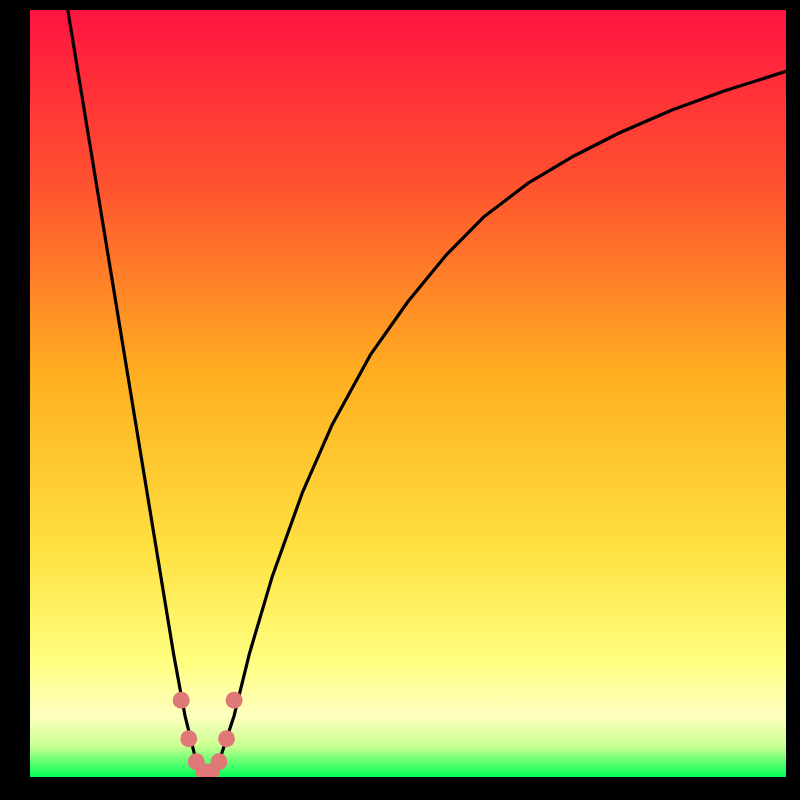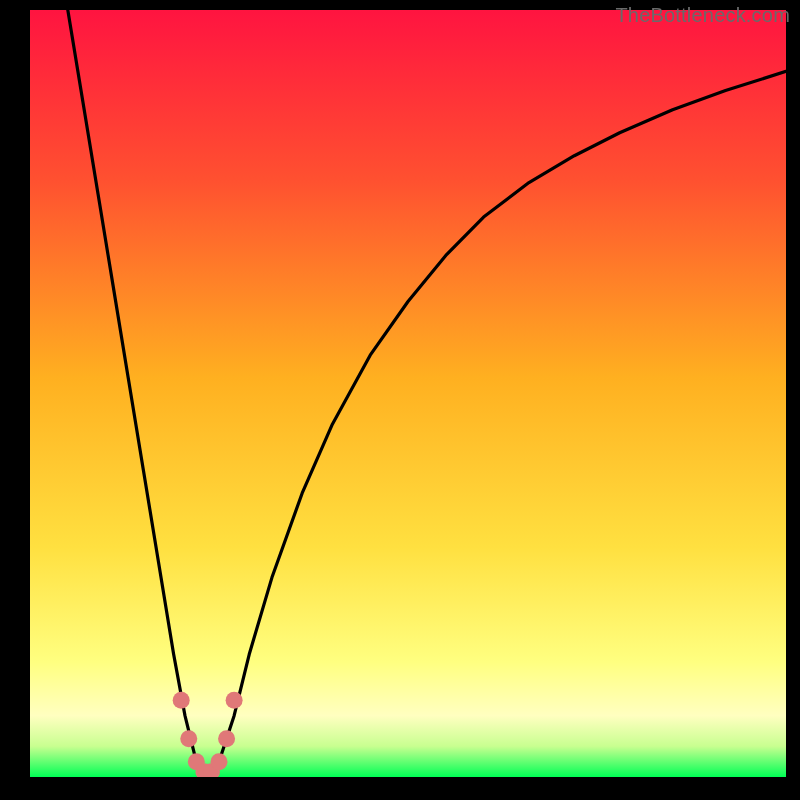--- a/index.html
+++ b/index.html
@@ -66,14 +66,13 @@
           <circle cx="166.32" cy="751.66" r="8.5" fill="#e07878"></circle>
           <circle cx="173.88" cy="761.63" r="8.5" fill="#e07878"></circle>
           <circle cx="181.44" cy="761.63" r="8.5" fill="#e07878"></circle>
           <circle cx="189.00" cy="751.66" r="8.5" fill="#e07878"></circle>
           <circle cx="196.56" cy="728.65" r="8.5" fill="#e07878"></circle>
           <circle cx="204.12" cy="690.30" r="8.5" fill="#e07878"></circle>
         </g>
     </svg>
   </div>
 
-  <div class="watermark">TheBottleneck.com</div>
 </div>
 
 </body></html>

